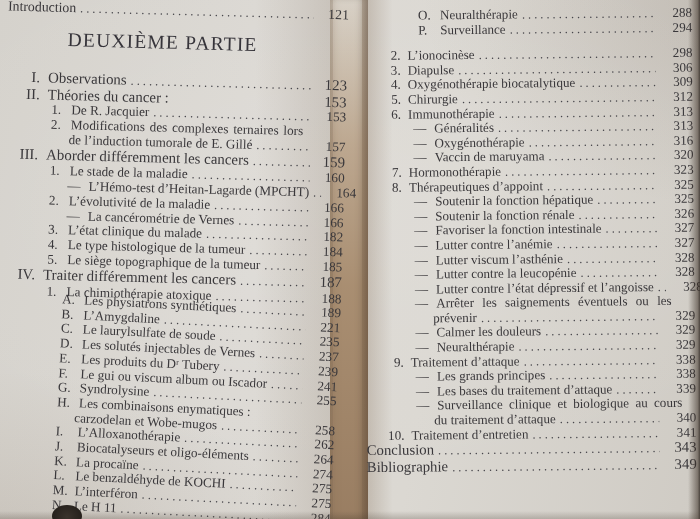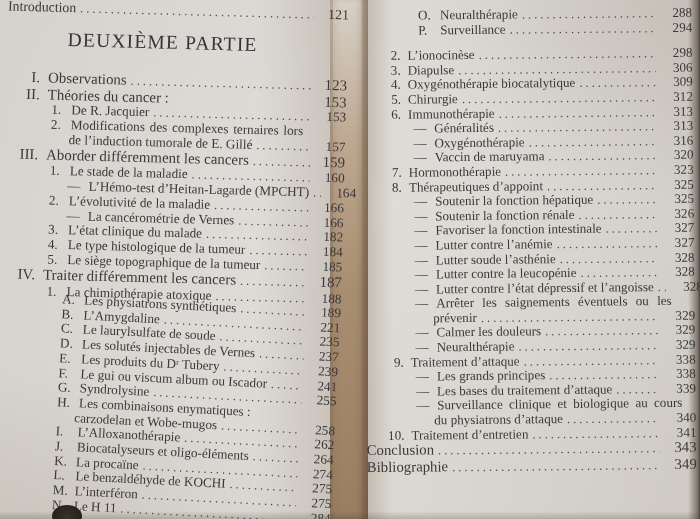--- a/index.html
+++ b/index.html
@@ -372,21 +372,21 @@
         <span class="pg">327</span>
       </div>
       <div class="row dash">
         <span class="pre">—</span>
         <span class="lbl">Lutter contre l’anémie</span>
         <span class="dots"></span>
         <span class="pg">327</span>
       </div>
       <div class="row dash">
         <span class="pre">—</span>
-        <span class="lbl">Lutter soude l’asthénie</span>
+        <span class="lbl">Lutter viscum l’asthénie</span>
         <span class="dots"></span>
         <span class="pg">328</span>
       </div>
       <div class="row dash">
         <span class="pre">—</span>
         <span class="lbl">Lutter contre la leucopénie</span>
         <span class="dots"></span>
         <span class="pg">328</span>
       </div>
       <div class="row dash">
@@ -432,21 +432,21 @@
         <span class="pre">—</span>
         <span class="lbl">Les bases du traitement d’attaque</span>
         <span class="dots"></span>
         <span class="pg">339</span>
       </div>
       <div class="row dash js2">
         <span class="pre">—</span>
         <span class="lbl">Surveillance clinique et biologique au cours</span>
       </div>
       <div class="row wrapR">
-        <span class="lbl">du physiatrons d’attaque</span>
+        <span class="lbl">du traitement d’attaque</span>
         <span class="dots"></span>
         <span class="pg">340</span>
       </div>
       <div class="row num">
         <span class="pre">10.</span>
         <span class="lbl">Traitement d’entretien</span>
         <span class="dots"></span>
         <span class="pg">341</span>
       </div>
       <div class="row plain">

